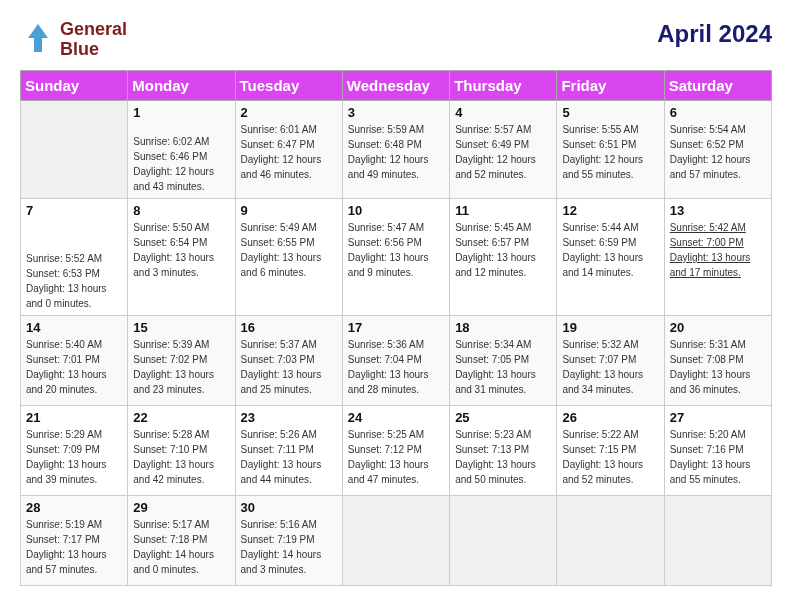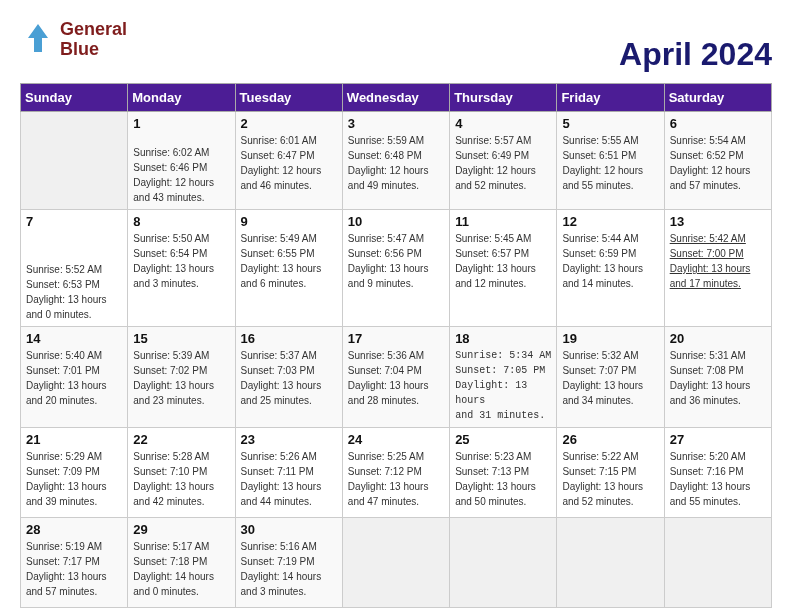--- a/index.html
+++ b/index.html
@@ -24,38 +24,37 @@
     .logo-text {
       font-size: 18px;
       font-weight: bold;
       color: #7f1d1d;
       line-height: 1.1;
     }
     .title-block {
       text-align: right;
     }
     .month-title {
-      font-size: 32px;
+      font-size: 24px;
       font-weight: bold;
       color: #1a1a6e;
-      margin-top: 16px;
     }
     .location-title {
       font-size: 16px;
       color: #333;
     }
     table {
       width: 100%;
       border-collapse: collapse;
       table-layout: fixed;
     }
     thead th {
-      background: #4c1d95;
+      background: #d946ef;
       color: #fff;
-      font-size: 13px;
+      font-size: 15px;
       font-weight: bold;
       padding: 6px 4px;
       text-align: left;
       border: 1px solid #aaa;
     }
     tbody td {
       border: 1px solid #ccc;
       vertical-align: top;
       padding: 4px 5px;
       font-size: 10.5px;
@@ -237,21 +236,21 @@
         </td>
         <td>
           <span class="day-number">17</span>
           <div class="day-info" style="white-space: pre-line;">Sunrise: 5:36 AM
 Sunset: 7:04 PM
 Daylight: 13 hours
 and 28 minutes.</div>
         </td>
         <td>
           <span class="day-number">18</span>
-          <div class="day-info" style="white-space: pre-line; font-family: Liberation Mono, monospace;">Sunrise: 5:34 AM
+          <div class="day-info" style="white-space: pre-line;">Sunrise: 5:34 AM
 Sunset: 7:05 PM
 Daylight: 13 hours
 and 31 minutes.</div>
         </td>
         <td>
           <span class="day-number">19</span>
           <div class="day-info" style="white-space: pre-line;">Sunrise: 5:32 AM
 Sunset: 7:07 PM
 Daylight: 13 hours
 and 34 minutes.</div>

